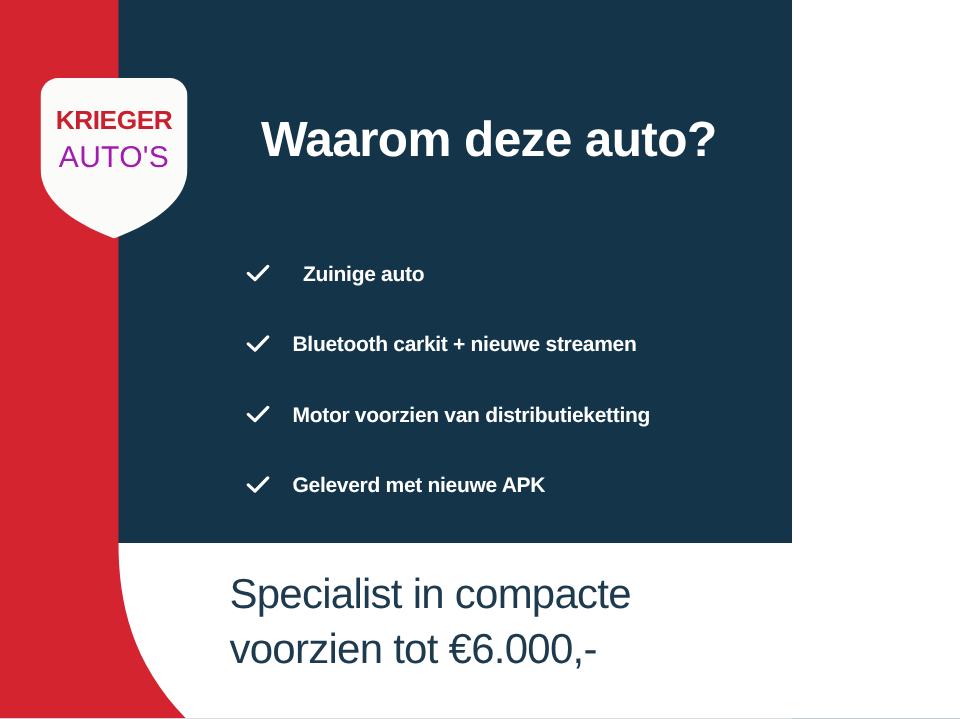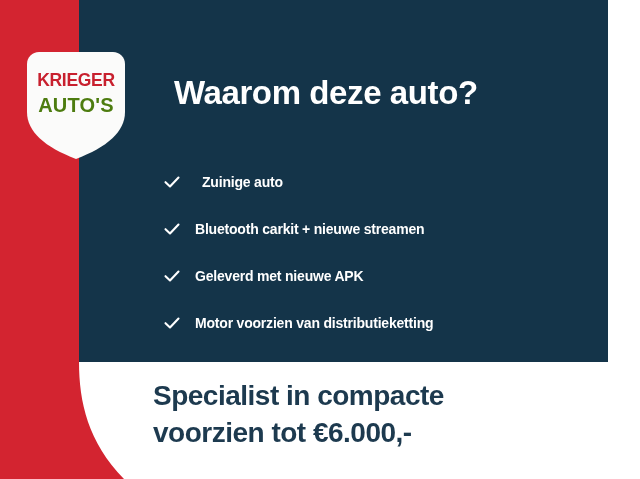--- a/index.html
+++ b/index.html
@@ -2,21 +2,21 @@
 <html><head>
 <meta charset="utf-8">
 <style>
   html, body {
     margin: 0;
     padding: 0;
     background: #ffffff;
   }
   #banner {
     position: relative;
-    width: 608px;
+    width: 528px;
     height: 479px;
     overflow: hidden;
     font-family: "Liberation Sans", sans-serif;
     background: #ffffff;
   }
 
   
   .navy-band {
     position: absolute;
     left: 0;
@@ -77,23 +77,23 @@
   }
   .brand-top {
     color: #c8202e;
     font-size: 17.5px;
     font-weight: bold;
     letter-spacing: -0.3px;
     line-height: 1;
     white-space: nowrap;
   }
   .brand-bottom {
-    color: #4d7c0f;
+    color: #a21caf;
     font-size: 20px;
-    font-weight: 700;
+    font-weight: 400;
     letter-spacing: 0.2px;
     line-height: 1;
     margin-top: 5px;
     white-space: nowrap;
   }
 
   
   .headline {
     position: absolute;
     left: 174px;
@@ -142,21 +142,21 @@
     margin-left: 7px;
   }
 
   
   .tagline {
     position: absolute;
     left: 153px;
     top: 378px;
     color: #1d3a4f;
     font-size: 28px;
-    font-weight: bold;
+    font-weight: normal;
     letter-spacing: -0.5px;
     line-height: 1.32;
     white-space: nowrap;
   }
 </style>
 </head>
 <body>
 
 <div id="banner">
 
@@ -198,29 +198,29 @@
         </svg>
       </span>
       <span class="feature-label">Bluetooth carkit + nieuwe streamen</span>
     </li>
     <li class="feature-item">
       <span class="check-icon">
         <svg width="18" height="18" viewBox="0 0 18 18" xmlns="http://www.w3.org/2000/svg">
           <path d="M2.5,9.2 L7,13.4 L15.5,4.6" fill="none" stroke="#ffffff" stroke-width="2.1" stroke-linecap="round" stroke-linejoin="round"></path>
         </svg>
       </span>
+      <span class="feature-label">Motor voorzien van distributieketting</span>
+    </li>
+    <li class="feature-item">
+      <span class="check-icon">
+        <svg width="18" height="18" viewBox="0 0 18 18" xmlns="http://www.w3.org/2000/svg">
+          <path d="M2.5,9.2 L7,13.4 L15.5,4.6" fill="none" stroke="#ffffff" stroke-width="2.1" stroke-linecap="round" stroke-linejoin="round"></path>
+        </svg>
+      </span>
       <span class="feature-label">Geleverd met nieuwe APK</span>
-    </li>
-    <li class="feature-item">
-      <span class="check-icon">
-        <svg width="18" height="18" viewBox="0 0 18 18" xmlns="http://www.w3.org/2000/svg">
-          <path d="M2.5,9.2 L7,13.4 L15.5,4.6" fill="none" stroke="#ffffff" stroke-width="2.1" stroke-linecap="round" stroke-linejoin="round"></path>
-        </svg>
-      </span>
-      <span class="feature-label">Motor voorzien van distributieketting</span>
     </li>
   </ul>
 
   <div class="tagline">
     <div>Specialist in compacte</div>
     <div>voorzien tot €6.000,-</div>
   </div>
 
 </div>
 

